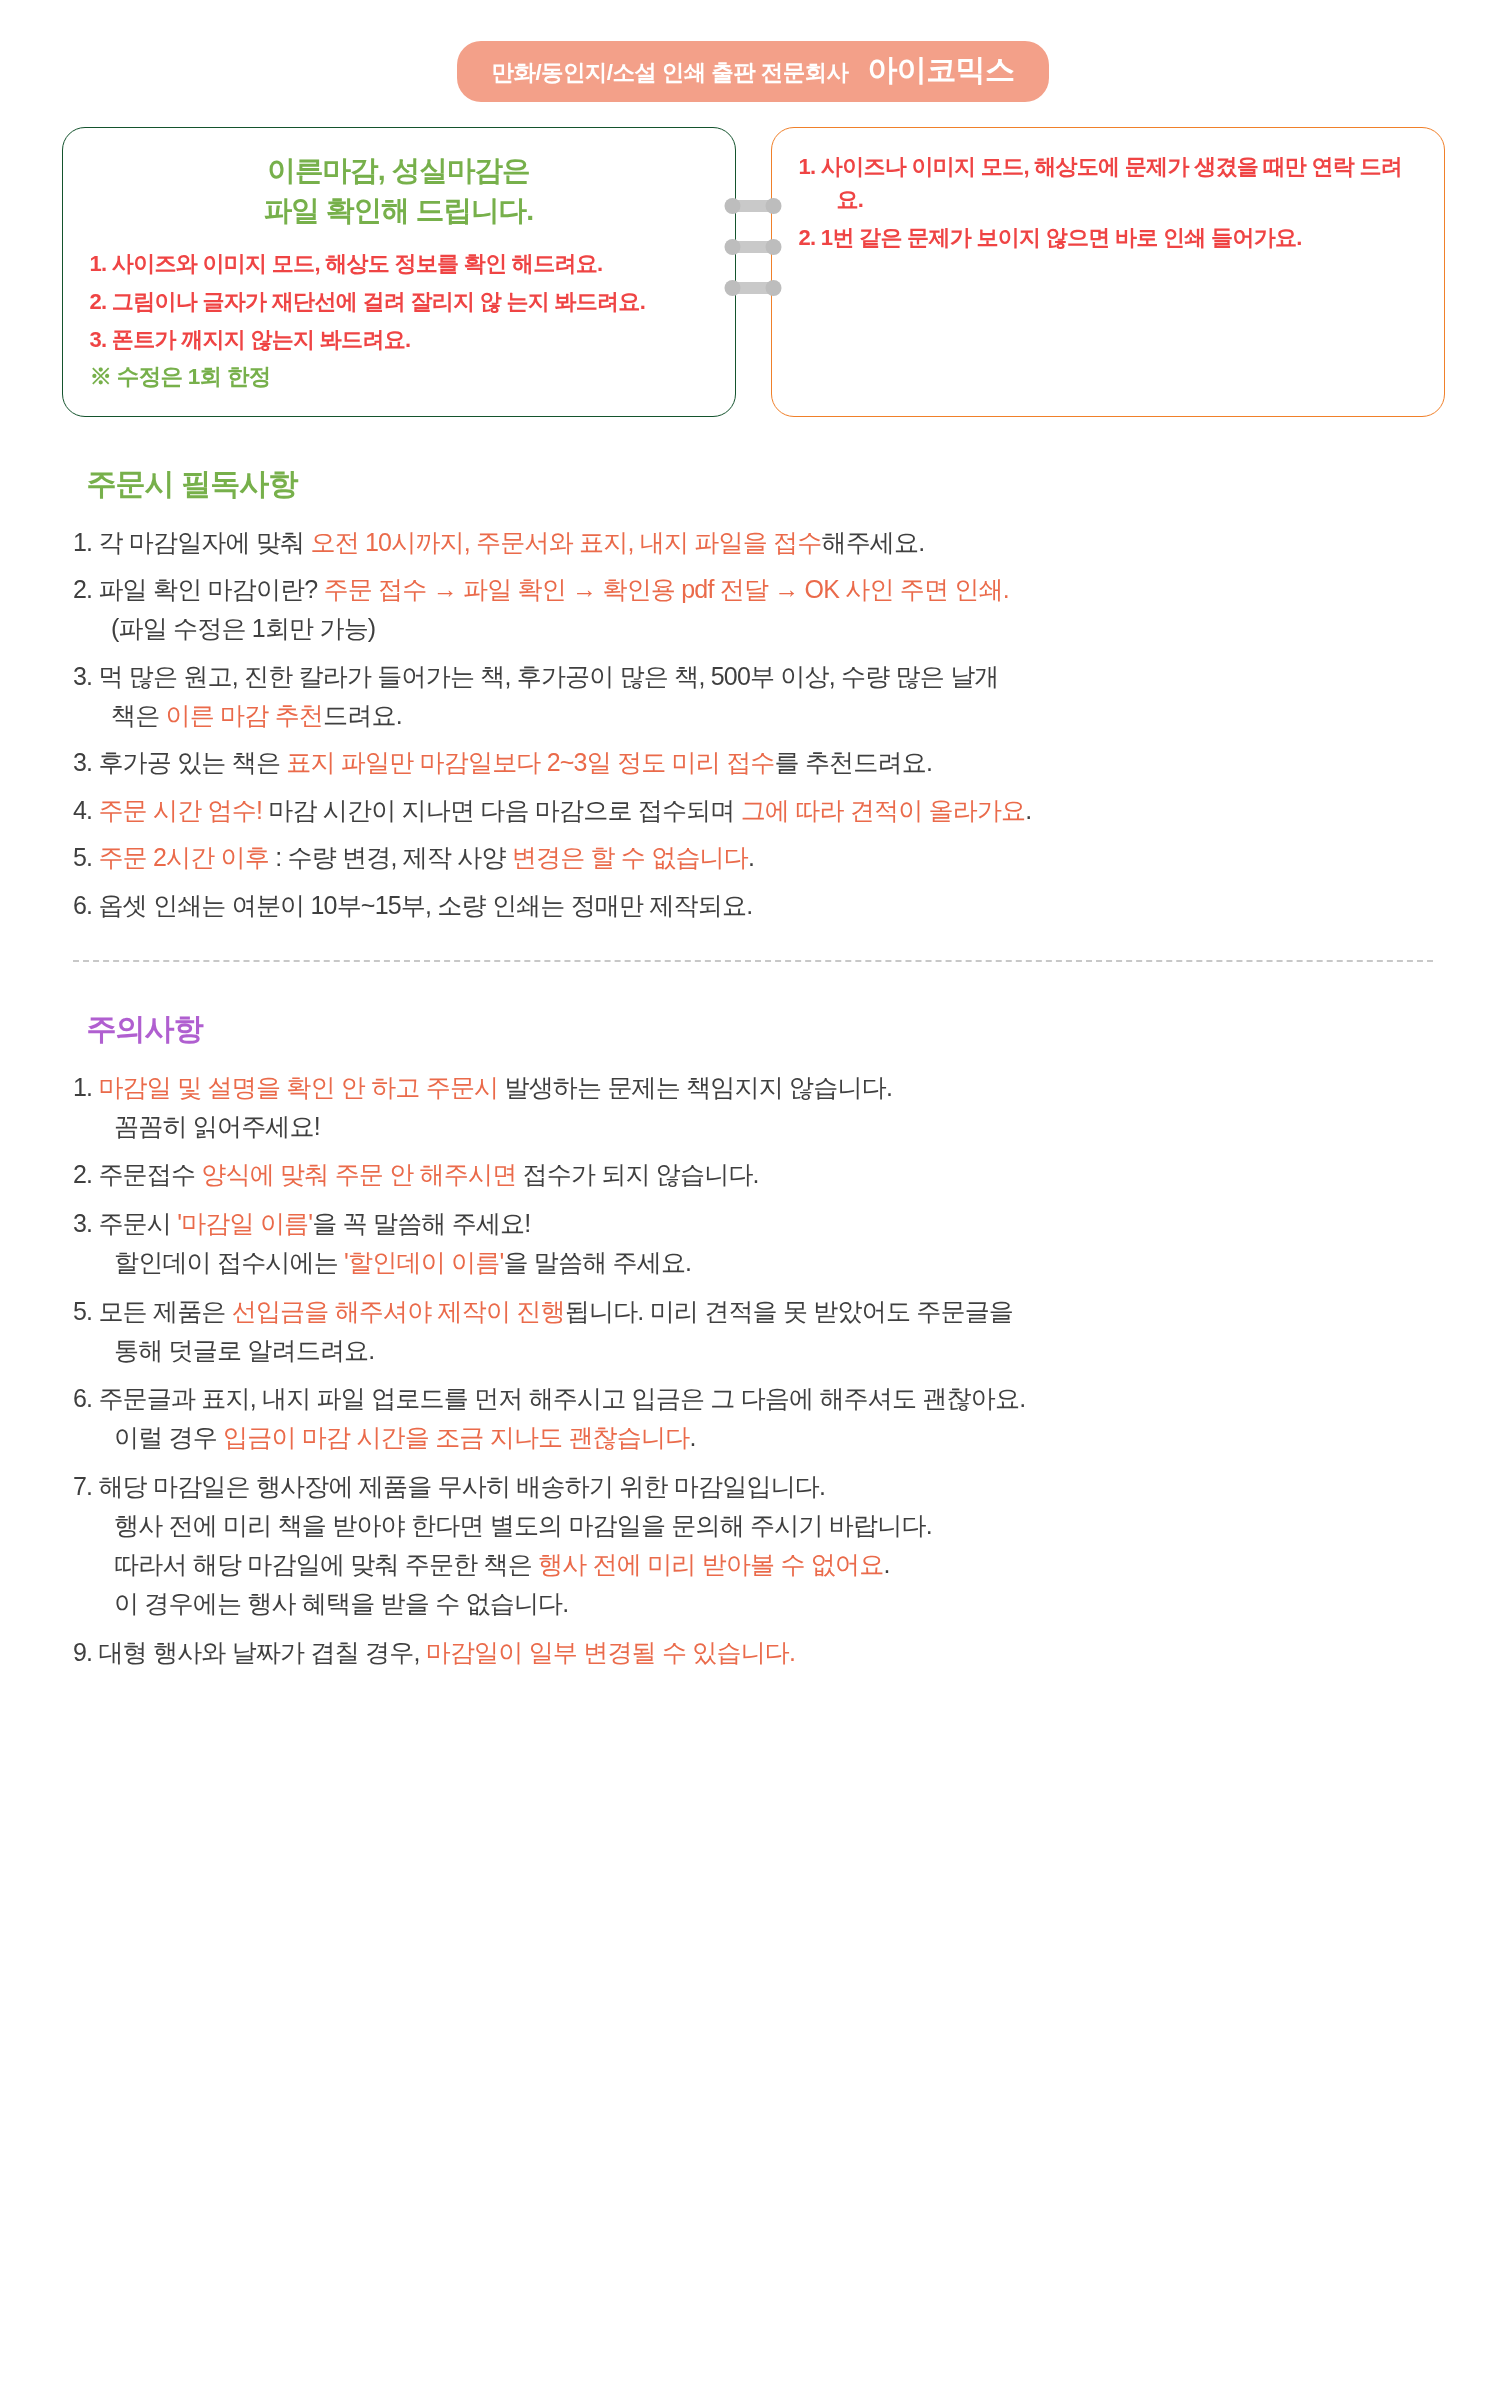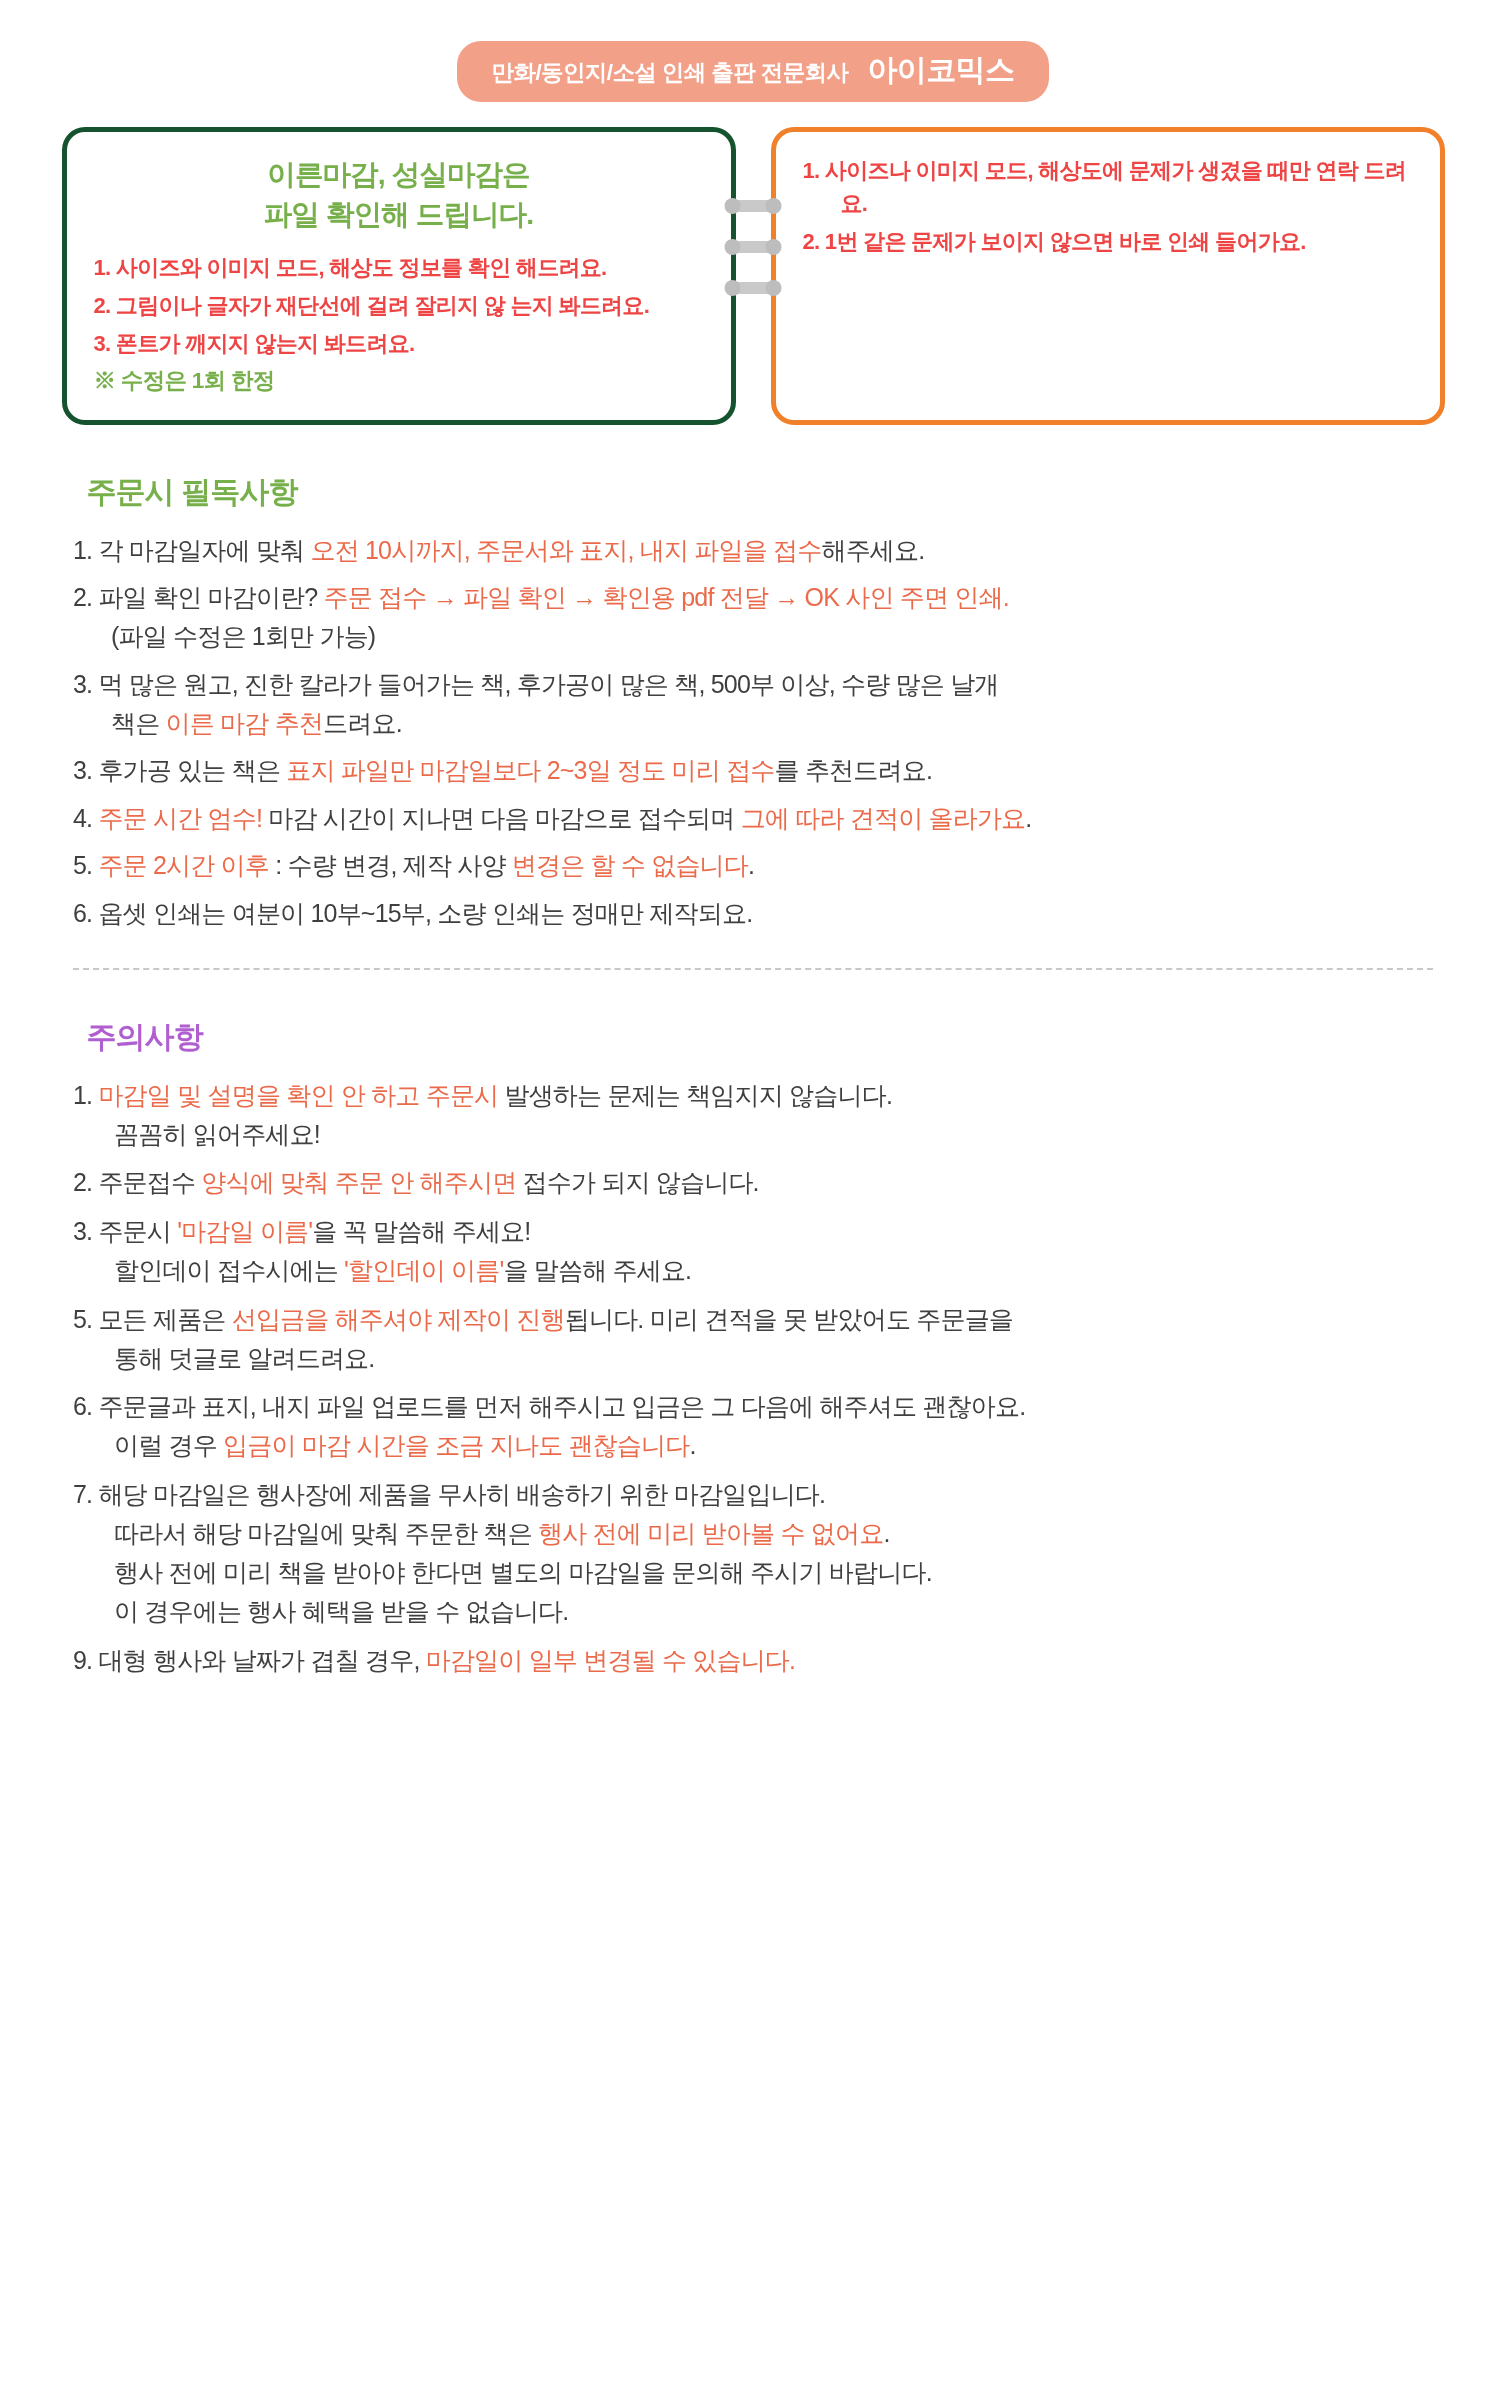--- a/index.html
+++ b/index.html
@@ -53,21 +53,21 @@
   .boxes {
     display: flex;
     justify-content: center;
     gap: 35px;
     margin-top: 25.5px;
     padding: 0 49px;
     position: relative;
   }
   .box {
     width: 674px;
-    border: 5px solid #14532d;
+    border: 1px solid #14532d;
     border-radius: 23px;
     padding: 22px 27px 24px;
     background: #fff;
   }
   .box.orange { border-color: #f0802a; }
   .box-title {
     text-align: center;
     font-size: 28.5px;
     font-weight: bold;
     line-height: 1.42;
@@ -229,20 +229,20 @@
   <div class="divider"></div>
 
   <div class="section notice">
     <div class="sec-title purple">주의사항</div>
     <ol class="list" id="notice-list">
         <li><span>1. </span><span class="r">마감일 및 설명을 확인 안 하고 주문시</span><span> 발생하는 문제는 책임지지 않습니다.</span><span class="sub">꼼꼼히 읽어주세요!</span></li>
         <li><span>2. </span><span>주문접수 </span><span class="r">양식에 맞춰 주문 안 해주시면</span><span> 접수가 되지 않습니다.</span></li>
         <li><span>3. </span><span>주문시 </span><span class="r">'마감일 이름'</span><span>을 꼭 말씀해 주세요!</span><span class="sub"><span>할인데이 접수시에는 </span><span class="r">'할인데이 이름'</span><span>을 말씀해 주세요.</span></span></li>
         <li><span>5. </span><span>모든 제품은 </span><span class="r">선입금을 해주셔야 제작이 진행</span><span>됩니다. 미리 견적을 못 받았어도 주문글을</span><span class="sub">통해 덧글로 알려드려요.</span></li>
         <li><span>6. </span><span>주문글과 표지, 내지 파일 업로드를 먼저 해주시고 입금은 그 다음에 해주셔도 괜찮아요.</span><span class="sub"><span>이럴 경우 </span><span class="r">입금이 마감 시간을 조금 지나도 괜찮습니다</span><span>.</span></span></li>
-        <li><span>7. </span><span>해당 마감일은 행사장에 제품을 무사히 배송하기 위한 마감일입니다.</span><span class="sub"><span>따라서 해당 마감일에 맞춰 주문한 책은 </span><span class="r">행사 전에 미리 받아볼 수 없어요</span><span>.</span></span><span class="sub">행사 전에 미리 책을 받아야 한다면 별도의 마감일을  문의해 주시기 바랍니다.</span><span class="sub">이 경우에는 행사 혜택을 받을 수 없습니다.</span></li>
+        <li><span>7. </span><span>해당 마감일은 행사장에 제품을 무사히 배송하기 위한 마감일입니다.</span><span class="sub">행사 전에 미리 책을 받아야 한다면 별도의 마감일을  문의해 주시기 바랍니다.</span><span class="sub"><span>따라서 해당 마감일에 맞춰 주문한 책은 </span><span class="r">행사 전에 미리 받아볼 수 없어요</span><span>.</span></span><span class="sub">이 경우에는 행사 혜택을 받을 수 없습니다.</span></li>
         <li><span>9. </span><span>대형 행사와 날짜가 겹칠 경우, </span><span class="r">마감일이 일부 변경될 수 있습니다.</span></li>
       </ol>
   </div>
 
   <div class="bottom-pad"></div>
 </div>
 
 
 </body></html>

